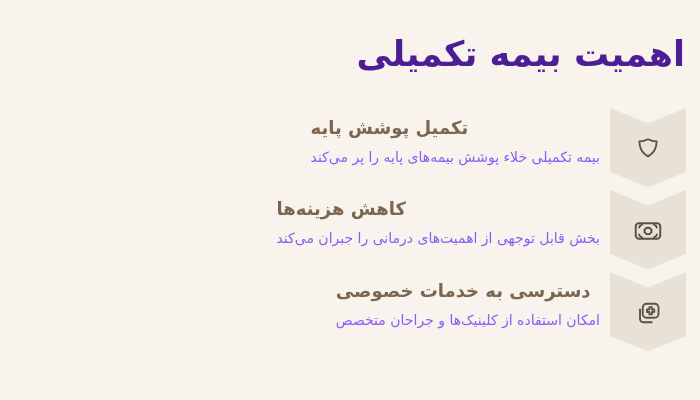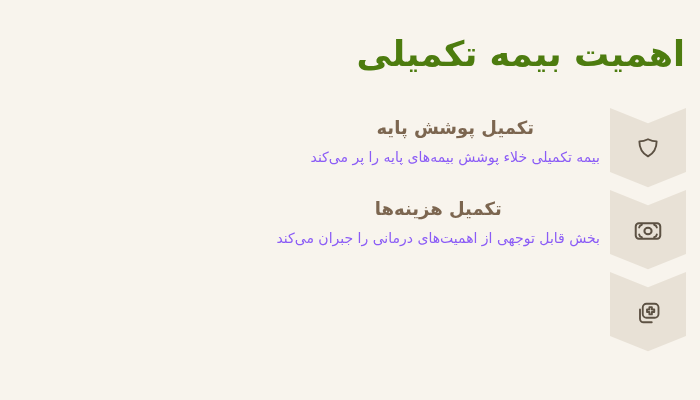--- a/index.html
+++ b/index.html
@@ -4,26 +4,26 @@
 <style>
   html,body{margin:0;padding:0;background:#f8f4ed;}
   .stage{
     position:relative;width:700px;height:400px;overflow:hidden;
     background:#f8f4ed;
     font-family:"DejaVu Sans","Liberation Sans",sans-serif;
     direction:rtl;
   }
   .slide-title{
     position:absolute;top:34px;right:15px;margin:0;
-    font-size:35px;font-weight:bold;color:#4d7c0f;letter-spacing:0;
+    font-size:35px;font-weight:bold;color:#4c1d95;letter-spacing:0;
     white-space:nowrap;
     text-align:center;
   }
   .section{
-    position:absolute;right:100px;text-align:center;direction:rtl;max-width:420px;
+    position:absolute;right:100px;text-align:left;direction:rtl;max-width:420px;
   }
   .section .heading{
     margin:0;font-size:18px;font-weight:bold;color:#7c6650;line-height:24px;
     white-space:nowrap;
   }
   .section .desc{
     margin:7px 0 0 0;font-size:14px;color:#8b5cf6;line-height:20px;
     white-space:nowrap;
   }
   .sec-1{top:116px;}
@@ -46,24 +46,28 @@
 <div class="stage">
 
   <h1 class="slide-title">اهمیت بیمه تکمیلی</h1>
 
   <div class="section sec-1">
     <h2 class="heading">تکمیل پوشش پایه</h2>
     <p class="desc">بیمه تکمیلی خلاء پوشش بیمه‌های پایه را پر می‌کند</p>
   </div>
 
   <div class="section sec-2">
-    <h2 class="heading">تکمیل هزینه‌ها</h2>
+    <h2 class="heading">کاهش هزینه‌ها</h2>
     <p class="desc">بخش قابل توجهی از اهمیت‌های درمانی را جبران می‌کند</p>
   </div>
 
+  <div class="section sec-3">
+    <h2 class="heading">دسترسی به خدمات خصوصی</h2>
+    <p class="desc">امکان استفاده از کلینیک‌ها و جراحان متخصص</p>
+  </div>
 
   <div class="badges">
 
     <div class="badge">
       <svg width="30" height="30" viewBox="0 0 24 24">
         <path class="icon-stroke" d="M12 4.2 C14.4 5.4 16.9 5.9 18.9 5.9 C18.9 11.4 16.4 15.4 12 17.9 C7.6 15.4 5.1 11.4 5.1 5.9 C7.1 5.9 9.6 5.4 12 4.2 Z"></path>
       </svg>
     </div>
 
     <div class="badge">

